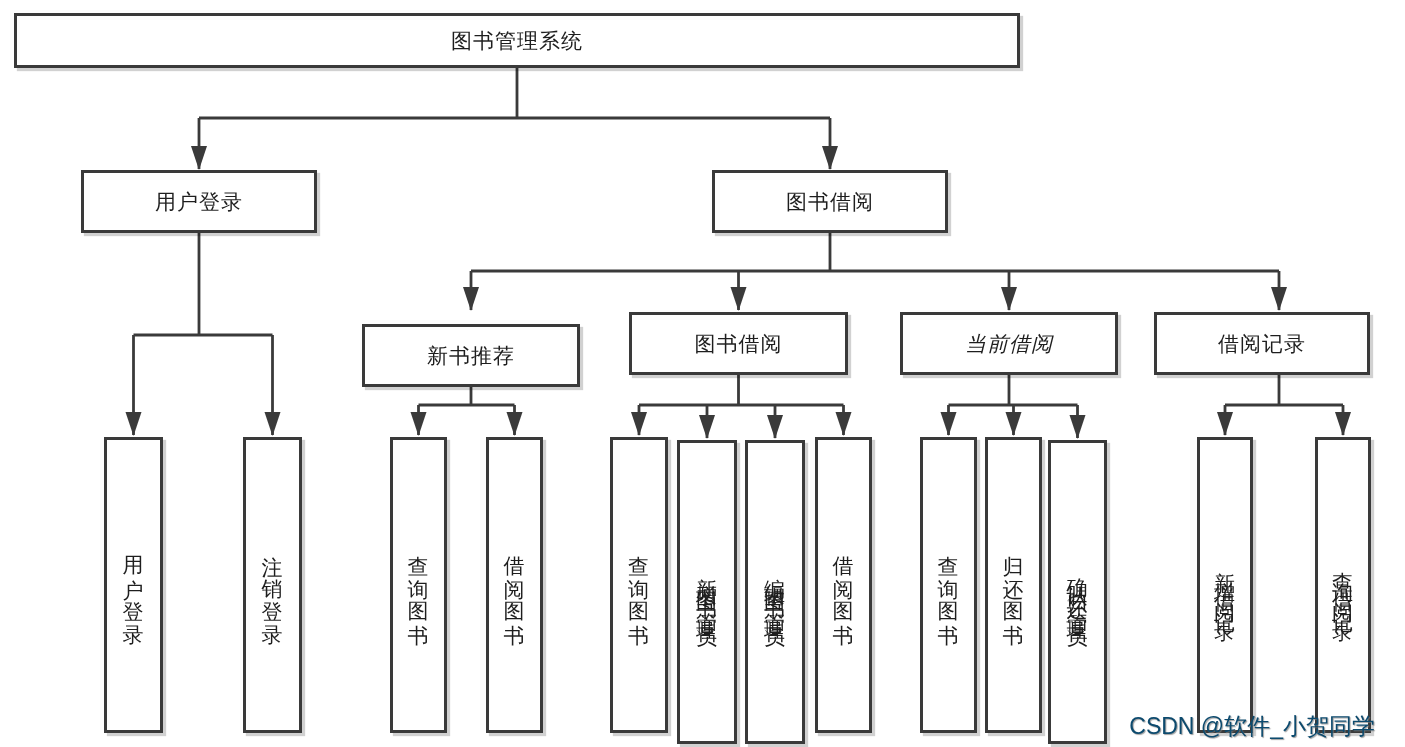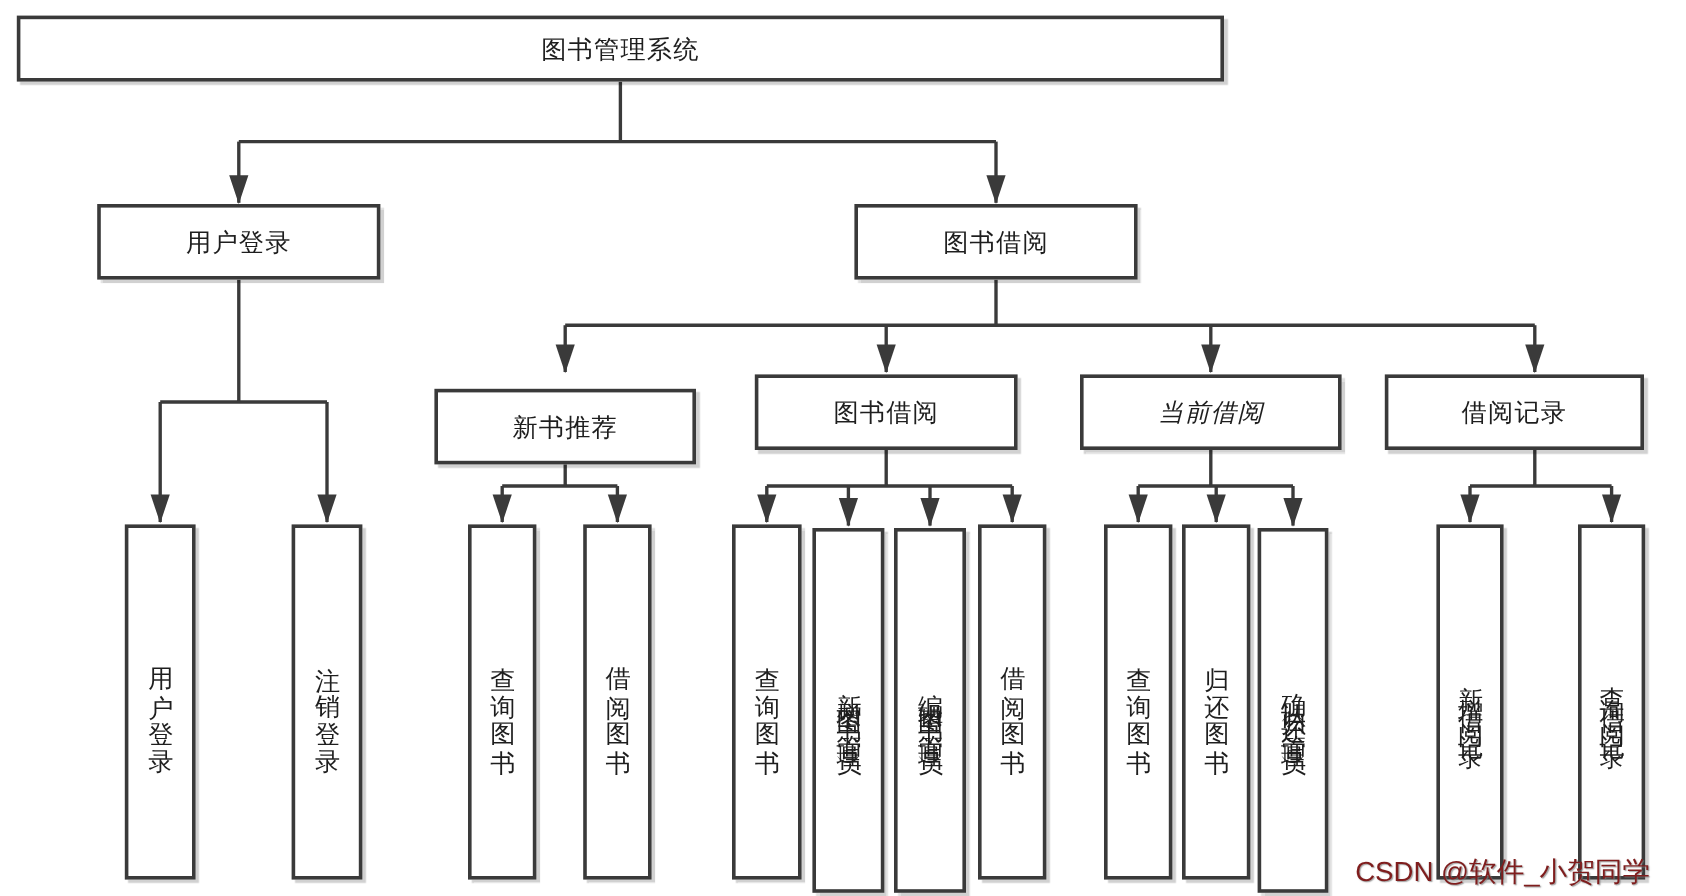--- a/index.html
+++ b/index.html
@@ -57,21 +57,21 @@
   .l10{left:985px; top:437px;width:57px;height:296px;}
   .l11{left:1048px;top:440px;width:59px;height:304px;}
   .l12{left:1197px;top:437px;width:56px;height:296px;}
   .l13{left:1315px;top:437px;width:56px;height:296px;}
 
   .watermark{
     position:absolute;
     right:30px;top:711px;
     z-index:3;
     font-size:23px;
-    color:#7f1d1d;
+    color:#0c4a6e;
     text-shadow:1px 1px 1px rgba(125,125,125,0.75);
     white-space:nowrap;
   }
 </style>
 </head>
 <body>
 
 <div class="stage">
 
   <svg class="wires" width="1405" height="747" viewBox="0 0 1405 747">

